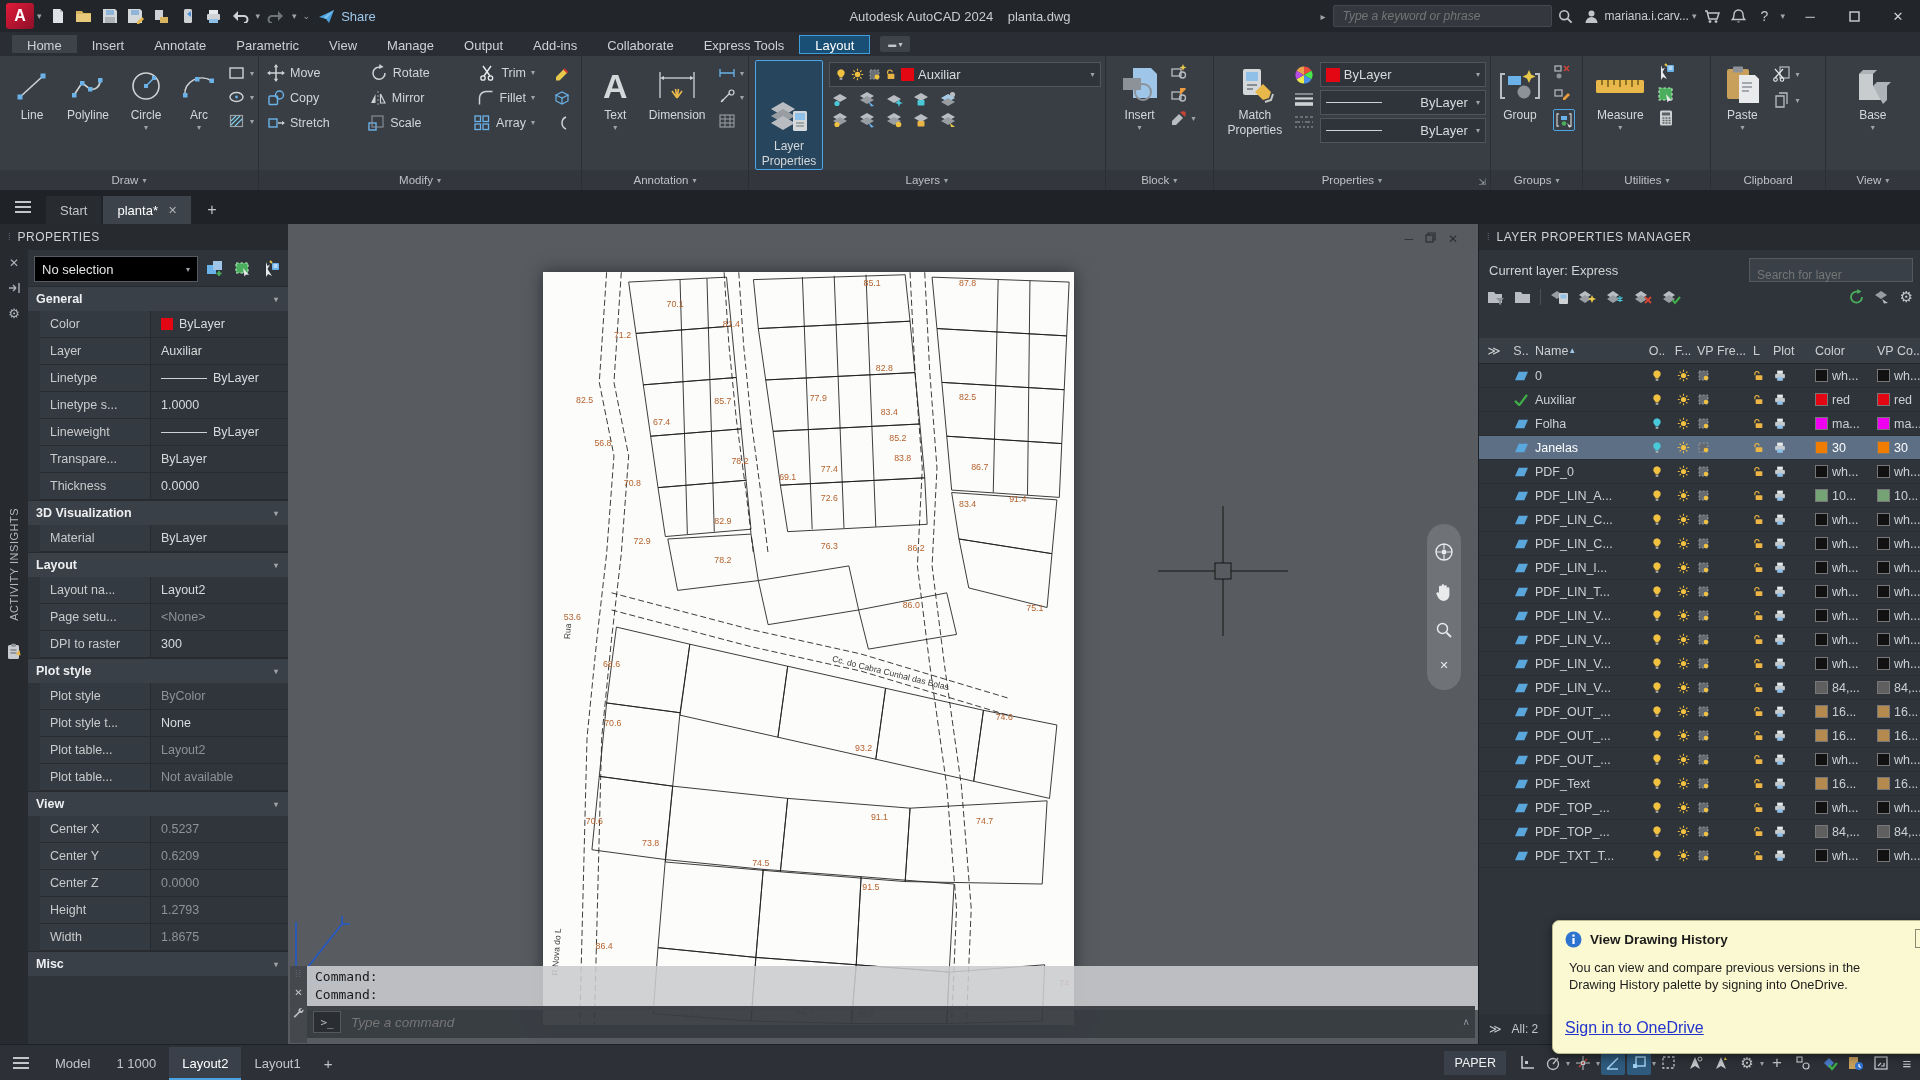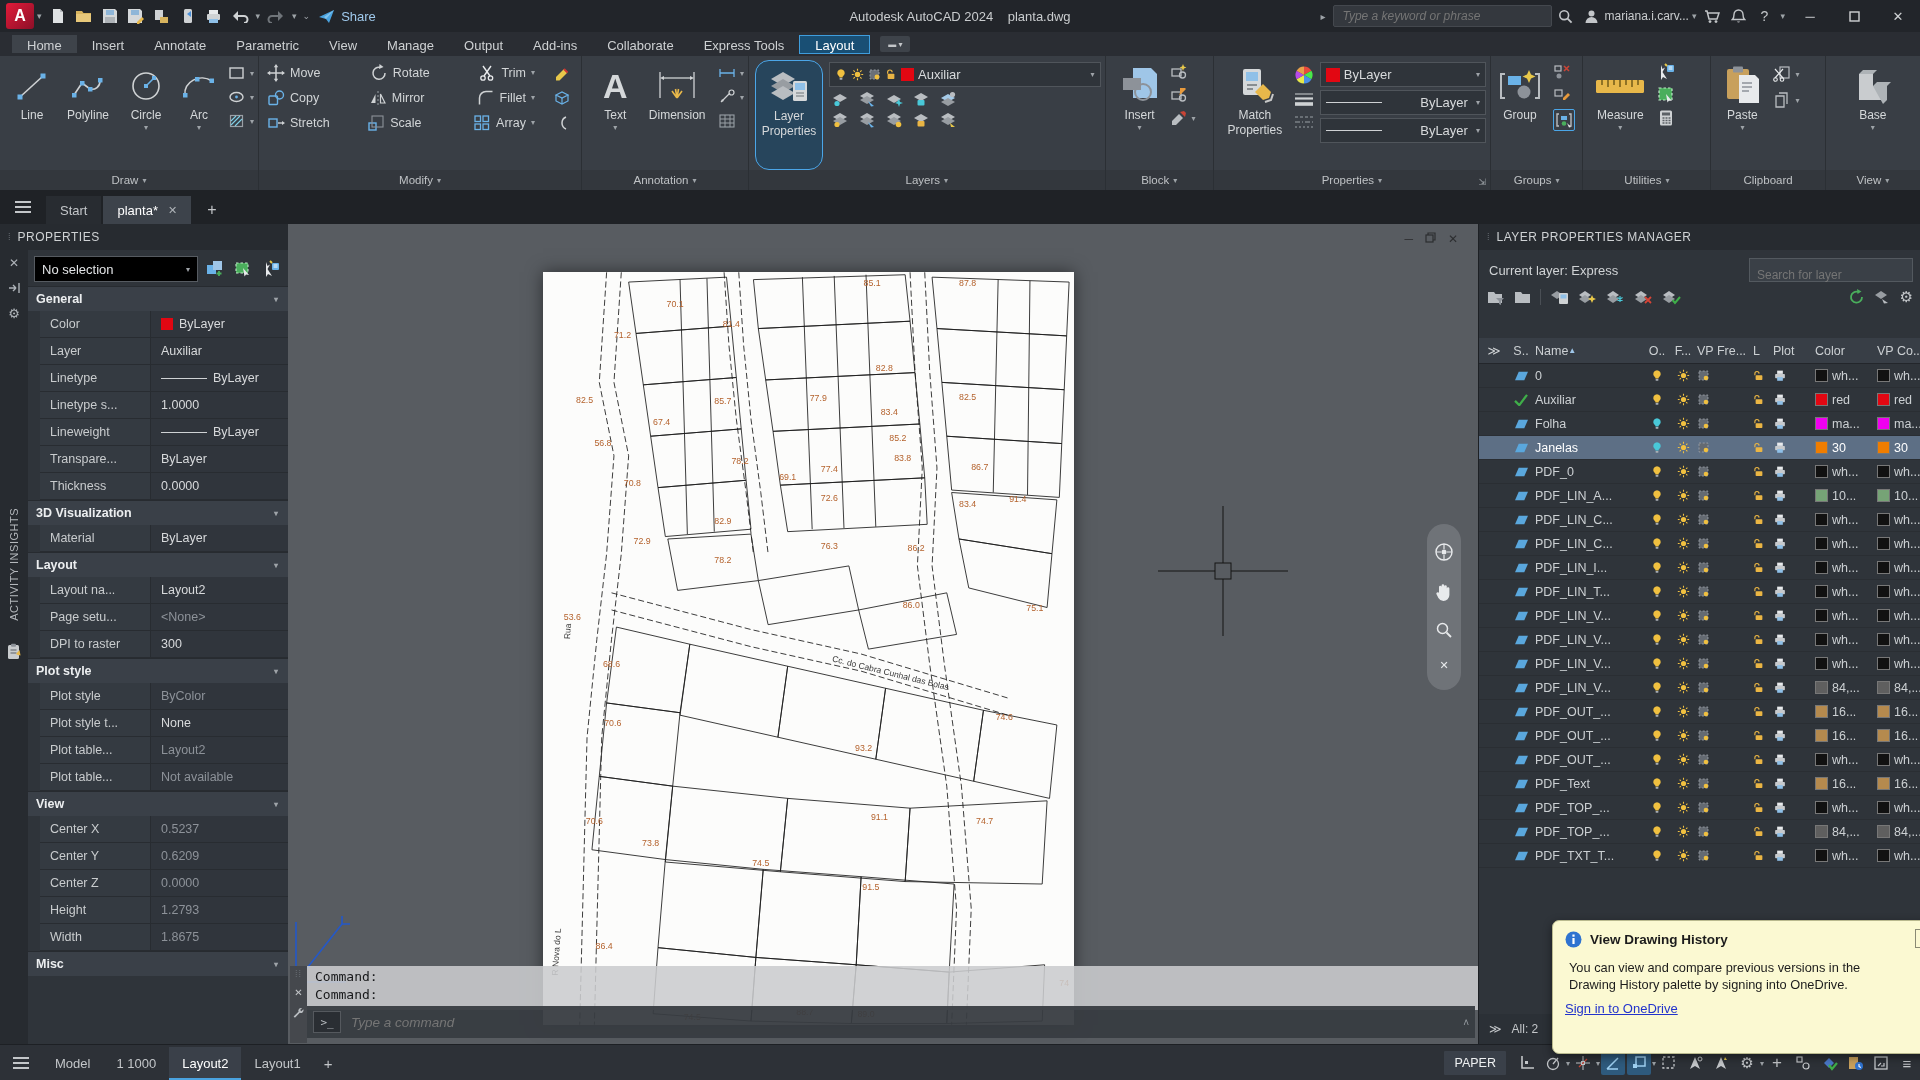--- a/index.html
+++ b/index.html
@@ -29,21 +29,21 @@
             font-size:8px;display:flex;align-items:center;justify-content:center;}
   
   #ribbon{left:0;top:56px;width:1920px;height:134px;background:#393e45;display:flex;}
   .panel{height:134px;border-right:1px solid #2b2f34;display:flex;flex-direction:column;}
   .pbody{flex:1;display:flex;padding:4px 4px 0 4px;gap:2px;}
   .plabel-row{height:20px;background:#33373d;display:flex;align-items:center;justify-content:center;
               color:#bfc2c5;font-size:11.5px;gap:4px;position:relative;}
   .bigbtn{display:flex;flex-direction:column;align-items:center;width:64px;padding-top:4px;}
   .bigbtn .bicon{height:44px;display:flex;align-items:center;justify-content:center;}
   .bigbtn .blabel{font-size:12px;color:#d5d8da;text-align:center;line-height:1.25;}
-  .bigbtn.hl{border:1px solid #4ba6e8;background:#27455c;border-radius:14px;}
+  .bigbtn.hl{border:1px solid #4ba6e8;background:#27455c;border-radius:2px;justify-content:flex-end;}
   .tool{display:flex;align-items:center;gap:5px;height:25px;color:#d2d5d7;font-size:12.5px;white-space:nowrap;}
   .mi{width:18px;height:18px;flex:none;}
   .dd{color:#9ea3a8;font-size:8px;}
   .combo{height:23px;background:#2f343a;border:1px solid #50555b;display:flex;align-items:center;gap:4px;padding:0 5px;font-size:13px;color:#d8dadc;}
   .sw{display:inline-block;width:13px;height:13px;background:#e20712;flex:none;}
   .ltline{display:inline-block;width:56px;border-top:1.5px solid #cfd2d4;}
   .launcher{position:absolute;right:4px;bottom:3px;color:#9ea3a8;font-size:9px;}
   
   #filetabs{left:0;top:190px;width:1920px;height:34px;background:#1f2226;display:flex;align-items:flex-end;}
   .ftab{height:28px;display:flex;align-items:center;padding:0 14px;font-size:13px;color:#c3c6c9;background:#282c31;margin-right:2px;}
@@ -112,21 +112,21 @@
   .stab{padding:9px 13px;font-size:13px;color:#c3c6c9;}
   .stab.active{background:#3a4049;color:#fff;box-shadow:inset 0 -2px 0 #4aa3e0;}
   .paper-btn{background:#3a4049;color:#eef0f1;padding:5px 10px;font-size:12.5px;border-radius:1px;margin-right:8px;}
   .sico{width:24px;height:24px;display:flex;align-items:center;justify-content:center;color:#c3c6c9;margin:0 1px;border-radius:2px;}
   .sico.hl{background:#2e5a7d;}
   
   #popup{left:1552px;top:920px;width:366px;height:112px;background:#fbf9d2;border:1px solid #b9b98e;border-radius:7px;
          box-shadow:0 3px 10px rgba(0,0,0,.45);color:#1c1c1c;padding:10px 12px;}
   #popup .ptitle{font-weight:bold;font-size:13.5px;display:flex;align-items:center;gap:8px;}
   #popup .pbody{font-size:12.8px;line-height:1.35;margin-top:7px;width:335px;}
-  #popup .plink{color:#2233cc;text-decoration:underline;font-size:13px;margin-top:7px;display:inline-block;}
+  #popup .plink{color:#2233cc;text-decoration:underline;font-size:16px;margin-top:25px;display:inline-block;}
   #popup .px{position:absolute;right:9px;top:8px;width:17px;height:17px;border:1px solid #8a8a74;display:flex;align-items:center;justify-content:center;font-size:11px;color:#333;}
   #poptail{left:1786px;top:1030px;width:0;height:0;border-left:9px solid transparent;border-right:5px solid transparent;border-top:13px solid #fbf9d2;}
 </style>
 </head>
 <body>
 
 <div id="root">
 
   <div id="titlebar" class="abs">
     <div class="logo">A</div>

